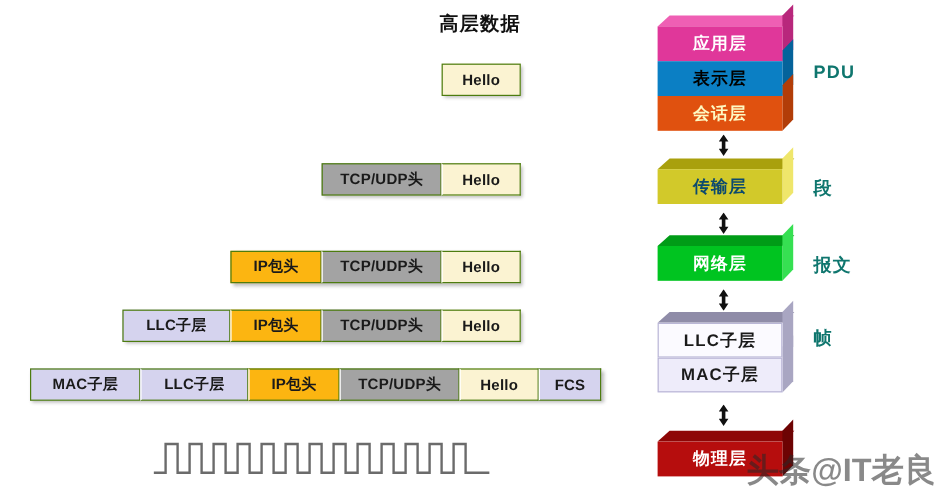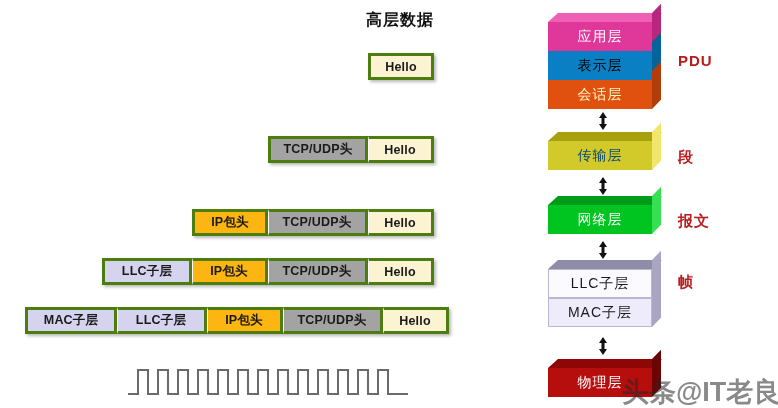--- a/index.html
+++ b/index.html
@@ -27,21 +27,21 @@
     height:27px;
     box-sizing:border-box;
     box-shadow:2px 2px 3px rgba(0,0,0,.28);
   }
   .cell{
     display:flex;
     align-items:center;
     justify-content:center;
     box-sizing:border-box;
     height:100%;
-    border:3px solid #4d7c0f;
+    border:1px solid #4d7c0f;
     font-size:12.5px;
     font-weight:bold;
     color:#1a1a1a;
     white-space:nowrap;
     letter-spacing:.2px;
   }
   .cell + .cell{border-left:1px solid #ffffff;}
   .c-data{background:#fbf3d2;}
   .c-tcp {background:#a3a3a3;}
   .c-ip  {background:#fcb511;}
@@ -57,21 +57,21 @@
     position:absolute;
     width:104px;
     height:29px;
     box-sizing:border-box;
   }
   .layer .face{
     position:absolute;
     left:0; top:0;
     width:104px; height:29px;
     display:flex;align-items:center;justify-content:center;
-    font-size:14px;font-weight:normal;
+    font-size:14px;font-weight:bold;
     letter-spacing:1px;
     box-sizing:border-box;
     z-index:2;
   }
   .layer .top{
     position:absolute;
     left:0; top:-9px;
     width:104px; height:9px;
     z-index:1;
     transform:skewX(-48deg);
@@ -118,21 +118,21 @@
 
   .arrow{
     position:absolute;
     width:14px;height:18px;
     z-index:3;
   }
   .side-label{
     position:absolute;
     font-size:15px;
     font-weight:bold;
-    color:#b91c1c;
+    color:#0f766e;
     white-space:nowrap;
     letter-spacing:1px;
   }
   .watermark{
     position:absolute;
     font-size:27px;
     font-weight:bold;
     color:rgba(40,40,40,.55);
     white-space:nowrap;
     letter-spacing:0px;
@@ -164,20 +164,21 @@
         <div class="cell c-ip" style="width: 76px;">IP包头</div>
         <div class="cell c-tcp" style="width: 100px;">TCP/UDP头</div>
         <div class="cell c-data" style="width: 66px;">Hello</div>
       </div>
       <div class="pkt-row" style="left: 25px; top: 307px;">
         <div class="cell c-mac" style="width: 92px;">MAC子层</div>
         <div class="cell c-llc" style="width: 90px;">LLC子层</div>
         <div class="cell c-ip" style="width: 76px;">IP包头</div>
         <div class="cell c-tcp" style="width: 100px;">TCP/UDP头</div>
         <div class="cell c-data" style="width: 66px;">Hello</div>
+        <div class="cell c-fcs" style="width: 52px;">FCS</div>
       </div>
     </div>
 
   <div id="wave-holder">
       <svg class="wave" width="280" height="32" style="left:128px;top:366px;">
         <path d="M 0 28 L 10 28 L 10 4 L 20 4 L 20 28 L 30 28 L 30 4 L 40 4 L 40 28 L 50 28 L 50 4 L 60 4 L 60 28 L 70 28 L 70 4 L 80 4 L 80 28 L 90 28 L 90 4 L 100 4 L 100 28 L 110 28 L 110 4 L 120 4 L 120 28 L 130 28 L 130 4 L 140 4 L 140 28 L 150 28 L 150 4 L 160 4 L 160 28 L 170 28 L 170 4 L 180 4 L 180 28 L 190 28 L 190 4 L 200 4 L 200 28 L 210 28 L 210 4 L 220 4 L 220 28 L 230 28 L 230 4 L 240 4 L 240 28 L 250 28 L 250 4 L 260 4 L 260 28 L 270 28 L 280 28" fill="none" stroke="#6b6b6b" stroke-width="2"></path>
       </svg>
     </div>
 
   <div id="stack">

